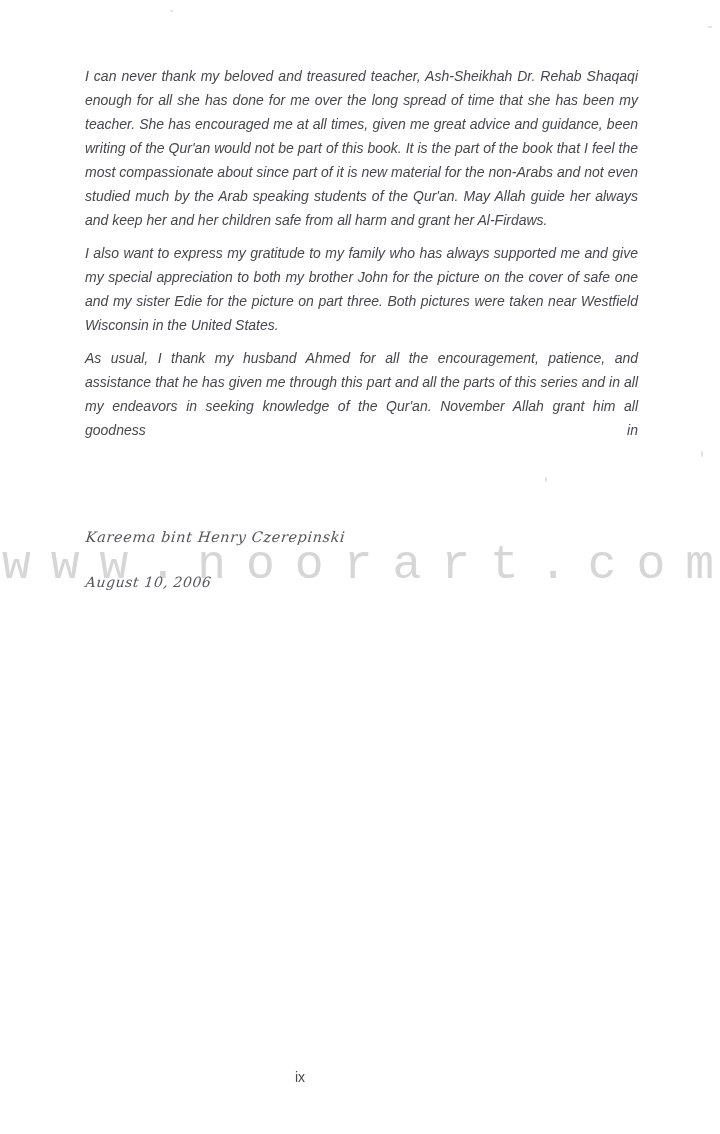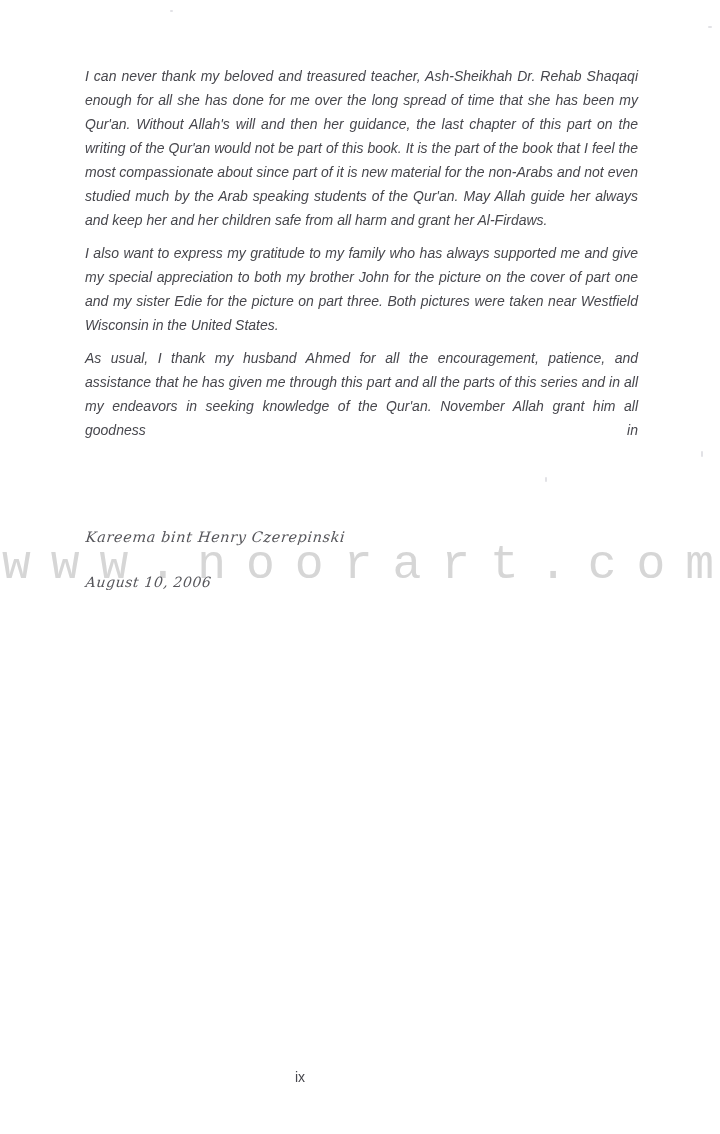--- a/index.html
+++ b/index.html
@@ -90,29 +90,29 @@
 <body>
 
 <div class="page">
 
   <div class="watermark">www.noorart.com</div>
 
   <div class="content" id="paragraphs">
       <div class="par">
         <div class="jline">I can never thank my beloved and treasured teacher, Ash-Sheikhah Dr. Rehab Shaqaqi</div>
         <div class="jline">enough for all she has done for me over the long spread of time that she has been my</div>
-        <div class="jline">Qur'an.  Without Allah's will and then her guidance, the last chapter of this part on the</div>
+        <div class="jline">teacher.  She has encouraged me at all times, given me great advice and guidance, been</div>
         <div class="jline">writing of the Qur'an would not be part of this book.  It is the part of the book that I feel the</div>
         <div class="jline">most compassionate about since part of it is new material for the non-Arabs and not even</div>
         <div class="jline">studied much by the Arab speaking students of the Qur'an.  May Allah guide her always</div>
         <div class="jline last">and keep her and her children safe from all harm and grant her Al-Firdaws.</div>
       </div>
       <div class="par">
         <div class="jline">I also want to express my gratitude to my family who has always supported me and give</div>
-        <div class="jline">my special appreciation to both my brother John for the picture on the cover of part one</div>
+        <div class="jline">my special appreciation to both my brother John for the picture on the cover of safe one</div>
         <div class="jline">and my sister Edie for the picture on part three.  Both pictures were taken near Westfield</div>
         <div class="jline last">Wisconsin in the United States.</div>
       </div>
       <div class="par">
         <div class="jline">As usual, I thank my husband Ahmed for all the encouragement, patience, and</div>
         <div class="jline">assistance that he has given me through this part and all the parts of this series and in all</div>
         <div class="jline">my endeavors in seeking knowledge of the Qur'an.  November Allah grant him all goodness in</div>
       </div>
     </div>
 

